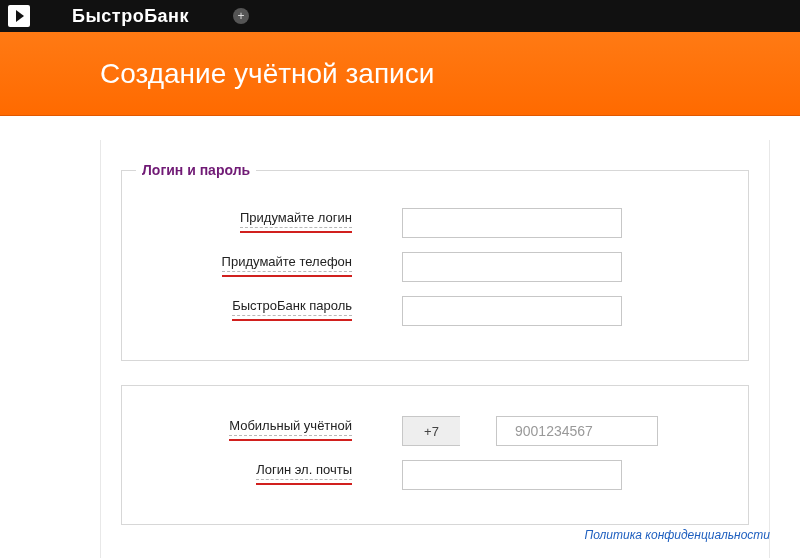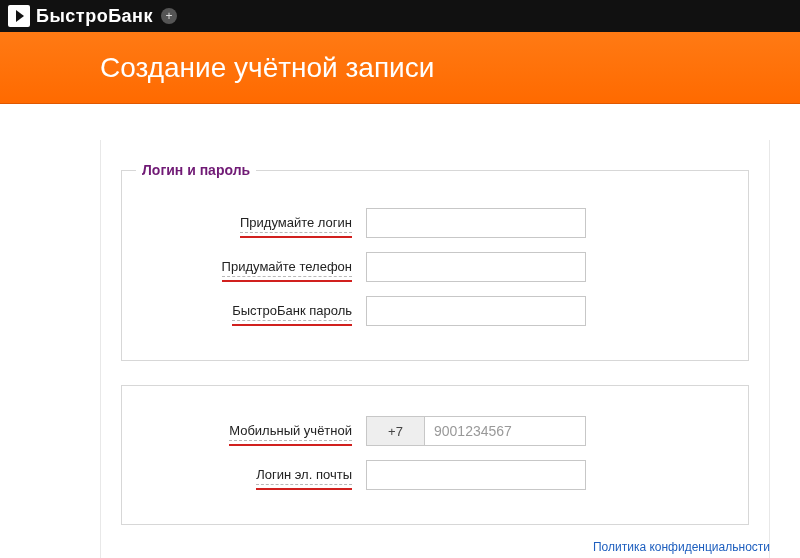--- a/index.html
+++ b/index.html
@@ -1,15 +1,15 @@
 <!DOCTYPE html>
 <html><head>
 <meta charset="utf-8">
 <style>
-  * { box-sizing: border-box; }
+  * { box-sizing: border-box; gap: 36px; }
   html, body { margin:0; padding:0; }
   body {
     font-family: Arial, Helvetica, sans-serif;
     background:#fff;
     width:800px;
     height:558px;
     overflow:hidden;
     position:relative;
   }
 
@@ -42,21 +42,21 @@
     border-radius:50%;
     background:#555;
     color:#ddd;
     display:flex; align-items:center; justify-content:center;
     font-size:12px; line-height:1;
   }
 
   
   .orange {
     background:linear-gradient(#ff7a14,#ff6a00);
-    height:72px;
+    height:84px;
     padding:0 18px 0 100px;
     display:flex; align-items:center;
     border-bottom:1px solid #e05800;
   }
   .page-title {
     color:#fff;
     font-size:28px;
     font-weight:400;
   }
 
@@ -78,21 +78,20 @@
   }
   legend {
     font-weight:bold;
     font-size:14px;
     padding:0 6px;
     color:#701a75;
   }
 
   .row {
     display:flex;
-    align-items:center;
     margin:14px 0;
   }
   .lbl-wrap {
     flex:0 0 230px;
     text-align:right;
     padding-right:14px;
   }
   .lbl {
     display:inline-block;
     font-size:13px;
@@ -107,21 +106,21 @@
     left:0; right:0;
     bottom:-6px;
     height:2px;
     background:#d1201e;
   }
 
   input[type=text], input[type=password]{
     height:30px;
     border:1px solid #c7c7c7;
     font-size:14px;
-    padding:4px 9px;
+    padding:4px 18px;
     color:#333;
   }
   .std-input { width:220px; }
 
   .phone-group{ display:flex; }
   .prefix{
     height:30px;
     min-width:58px;
     border:1px solid #c7c7c7;
     border-right:none;
@@ -130,22 +129,23 @@
     font-size:13px; color:#444;
   }
   .phone-input{
     width:162px;
   }
   .phone-input::placeholder{ color:#999; }
 
   .footer-link{
     position:absolute;
     right:30px;
-    bottom:4px;
+    bottom:16px;
     font-size:12px;
+    font-style:italic;
   }
   .footer-link a{
     color:#1e5fbf;
     text-decoration:none;
   }
 </style>
 </head>
 <body>
 
 <div class="topbar">

